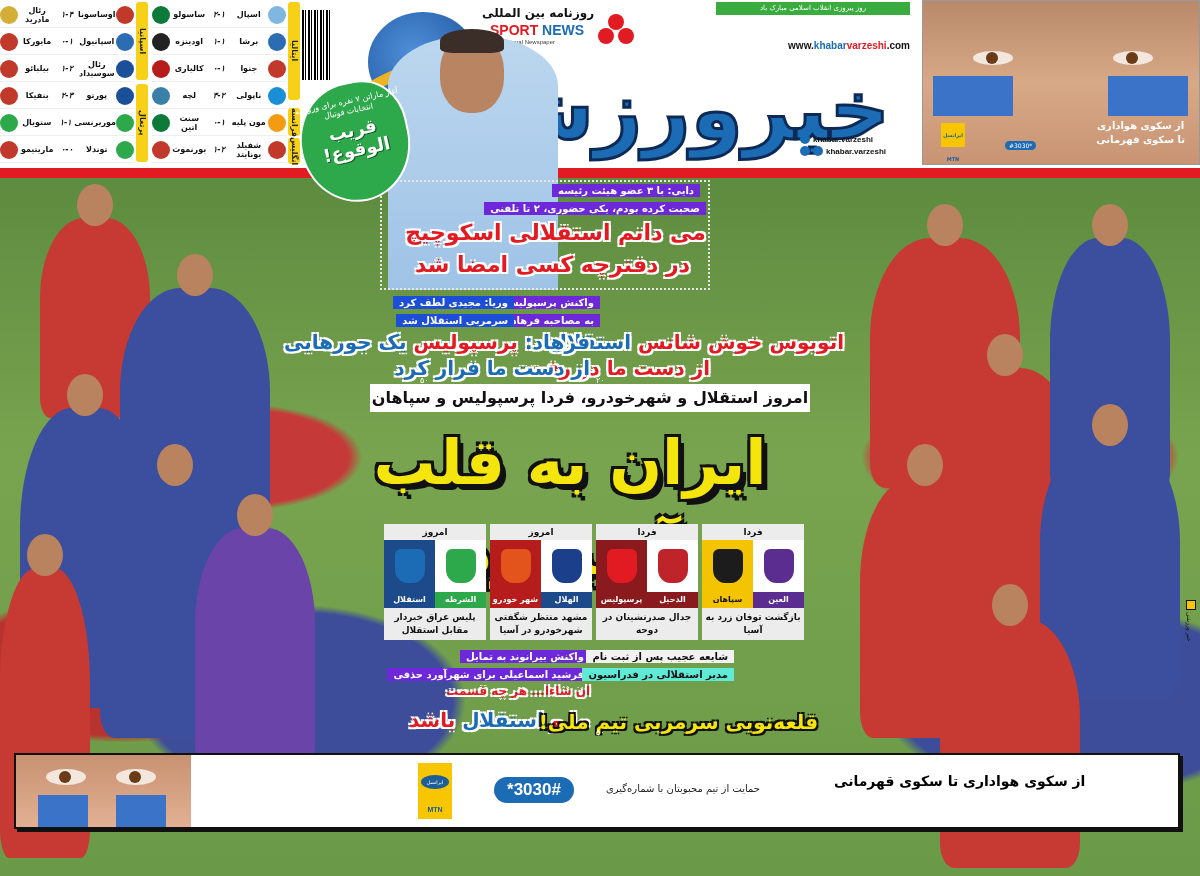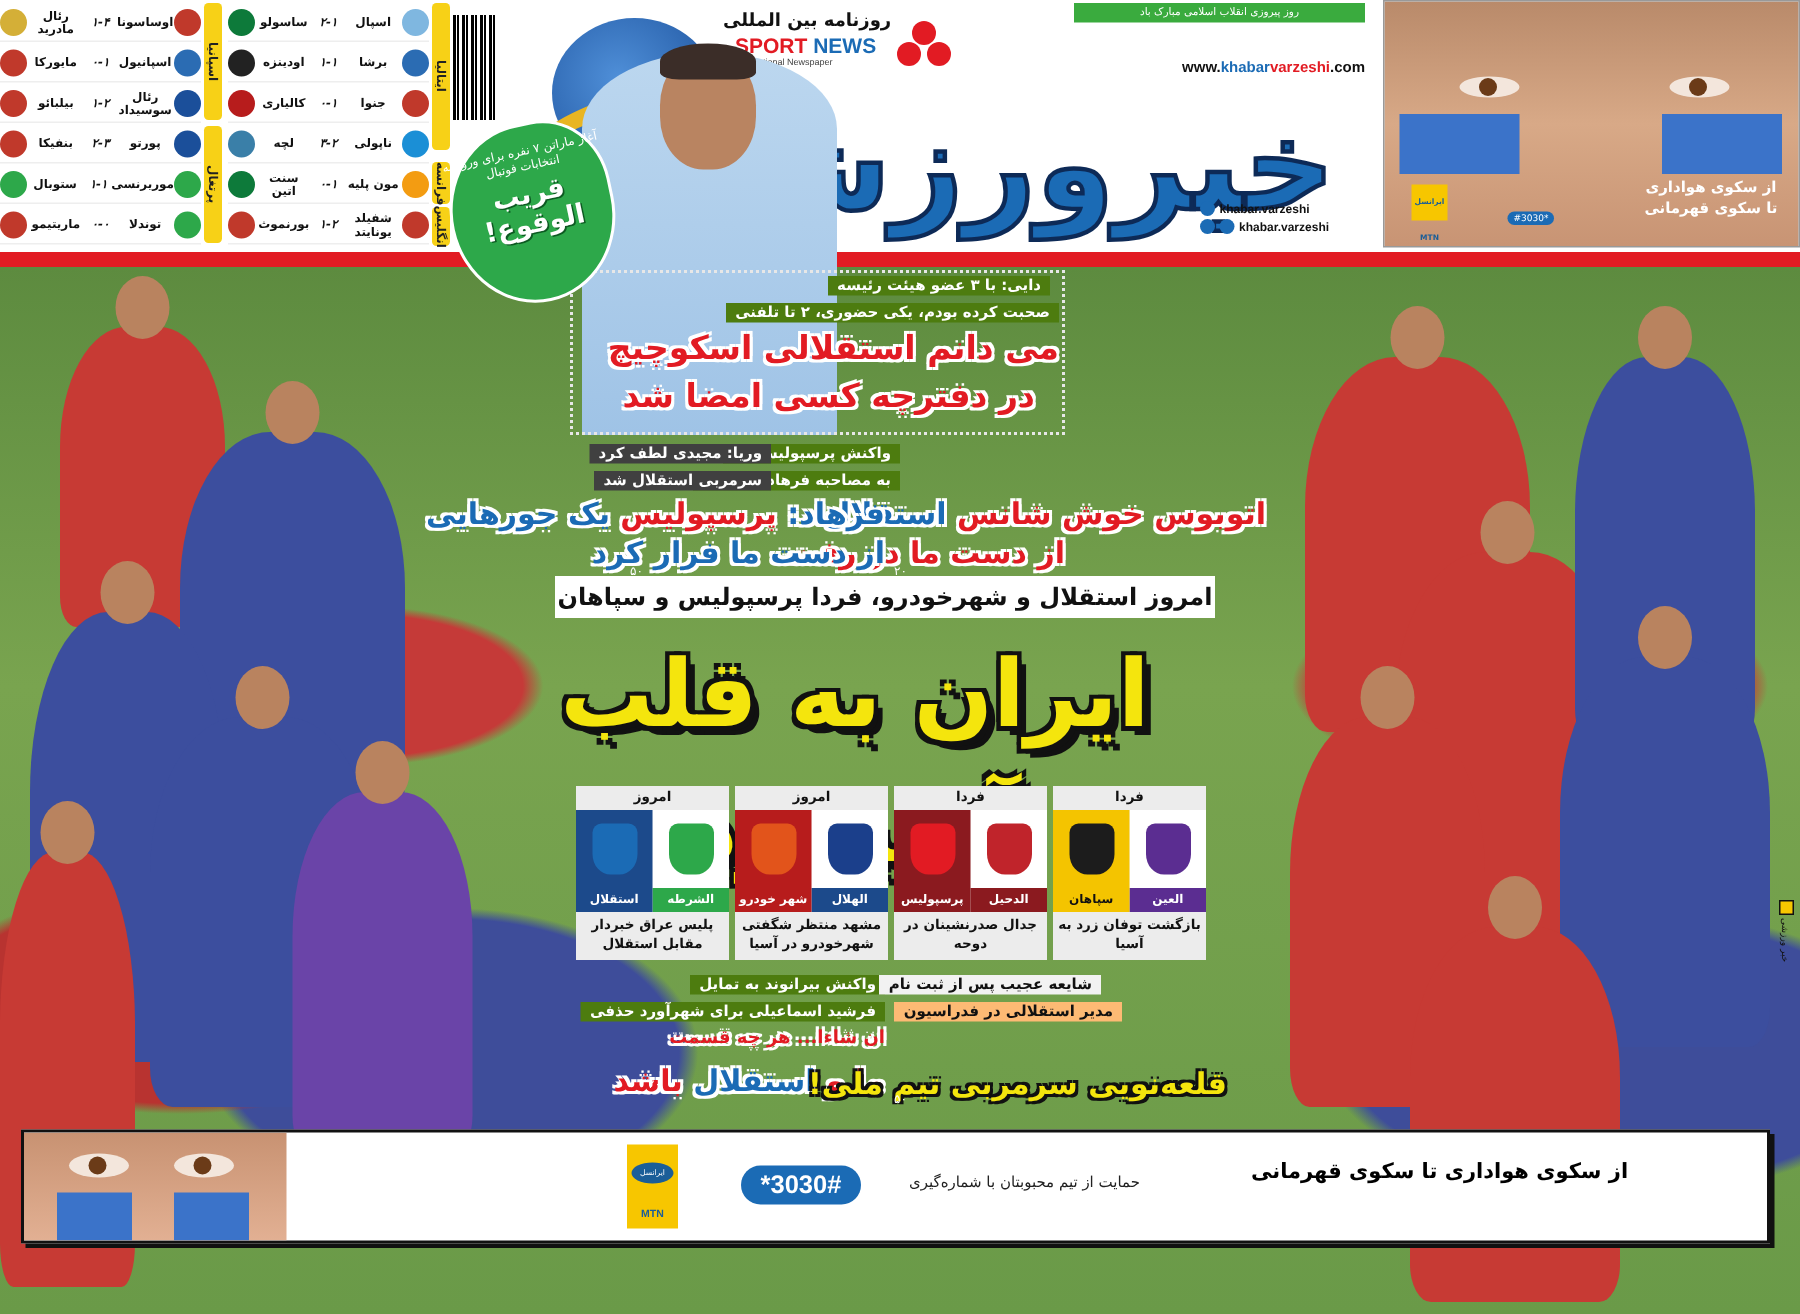--- a/index.html
+++ b/index.html
@@ -60,22 +60,22 @@
   .pl.blue { background: #3c4e9e; }
   .pl.purple { background: #6a44a8; }
   .pl .head { position: absolute; left: 50%; top: -34px; width: 36px; height: 42px; transform: translateX(-50%); border-radius: 50%; background: #b9835f; }
 
   
   .dabi-box { position: absolute; left: 380px; top: 180px; width: 330px; height: 110px; border: 2px dotted #e7e7e7; }
   .dabi-man { position: absolute; left: 388px; top: 35px; width: 170px; height: 255px; background: linear-gradient(180deg, #bcd7ef, #9fc3e6); border-radius: 50% 50% 0 0 / 20% 20% 0 0; }
   .dabi-man .face { position: absolute; left: 52px; top: 0; width: 64px; height: 78px; border-radius: 45%; background: #b98461; }
   .dabi-man .hair { position: absolute; left: 52px; top: -6px; width: 64px; height: 24px; border-radius: 50% 50% 20% 20%; background: #3b2d28; }
   .kicker { position: absolute; direction: rtl; font-size: 10px; color: #fff; padding: 1px 6px; white-space: nowrap; font-weight: bold; }
-  .kicker.maroon { background: #4d7c0f; }
-  .kicker.navy { background: #404040; }
+  .kicker.maroon { background: #6d28d9; }
+  .kicker.navy { background: #1d4ed8; }
   .head-red { position: absolute; direction: rtl; font-weight: bold; color: #e21b23; white-space: nowrap; text-shadow: 2px 2px 0 #fff, -2px -2px 0 #fff, 2px -2px 0 #fff, -2px 2px 0 #fff; }
   .head-blue { color: #1b6bb5; }
   .head-yellow { position: absolute; direction: rtl; font-weight: bold; color: #f4e50d; white-space: nowrap; text-shadow: 2px 2px 0 #111, -2px -2px 0 #111, 2px -2px 0 #111, -2px 2px 0 #111; }
   .pagenum { position: absolute; font-size: 8px; color: #fff; }
 
   .green-bubble { position: absolute; left: 300px; top: 82px; width: 110px; height: 120px; background: #2da84a; border-radius: 50% 40% 50% 50%; border: 2px solid #fff; transform: rotate(-12deg); direction: rtl; text-align: center; color: #fff; padding-top: 12px; }
   .green-bubble .small { font-size: 8px; line-height: 10px; }
   .green-bubble .big { font-size: 18px; font-weight: bold; line-height: 20px; margin-top: 4px; text-shadow: 1px 1px 0 #0d5a22; }
 
   .strap { position: absolute; left: 370px; top: 384px; width: 440px; height: 28px; background: #fff; direction: rtl; text-align: center; font-size: 16px; font-weight: bold; color: #111; line-height: 28px; }
@@ -405,21 +405,21 @@
       </div>
     </div>
 
   <div class="kicker maroon" style="right:610px;top:650px;">واکنش بیرانوند به تمایل</div>
   <div class="kicker maroon" style="right:610px;top:668px;">فرشید اسماعیلی برای شهرآورد حذفی</div>
   <div class="head-red" style="right:610px;top:684px;font-size:12px;">ان شاءا... هر چه قسمت</div>
   <div class="head-red" style="right:610px;top:708px;font-size:20px;"><span>ما و </span><span class="head-blue">استقلال</span><span> باشد</span></div>
   <div class="pagenum" style="left:432px;top:718px;">۲۰</div>
 
   <div class="kicker" style="right:466px;top:650px;background:#f2f2f2;color:#111;">شایعه عجیب پس از ثبت نام</div>
-  <div class="kicker" style="right:452px;top:668px;background:#fdba74;color:#111;">مدیر استقلالی در فدراسیون</div>
+  <div class="kicker" style="right:466px;top:668px;background:#5eead4;color:#111;">مدیر استقلالی در فدراسیون</div>
   <div class="head-yellow" style="right:382px;top:710px;font-size:20px;">قلعه‌نویی سرمربی تیم ملی!</div>
   <div class="pagenum" style="left:596px;top:728px;">۵۰</div>
 
   <div class="bottom-ad">
     <div class="face">
       <div class="eye" style="left:30px;"></div>
       <div class="eye" style="left:100px;"></div>
       <div class="paint" style="left:22px;"></div>
       <div class="paint" style="left:100px;"></div>
     </div>

